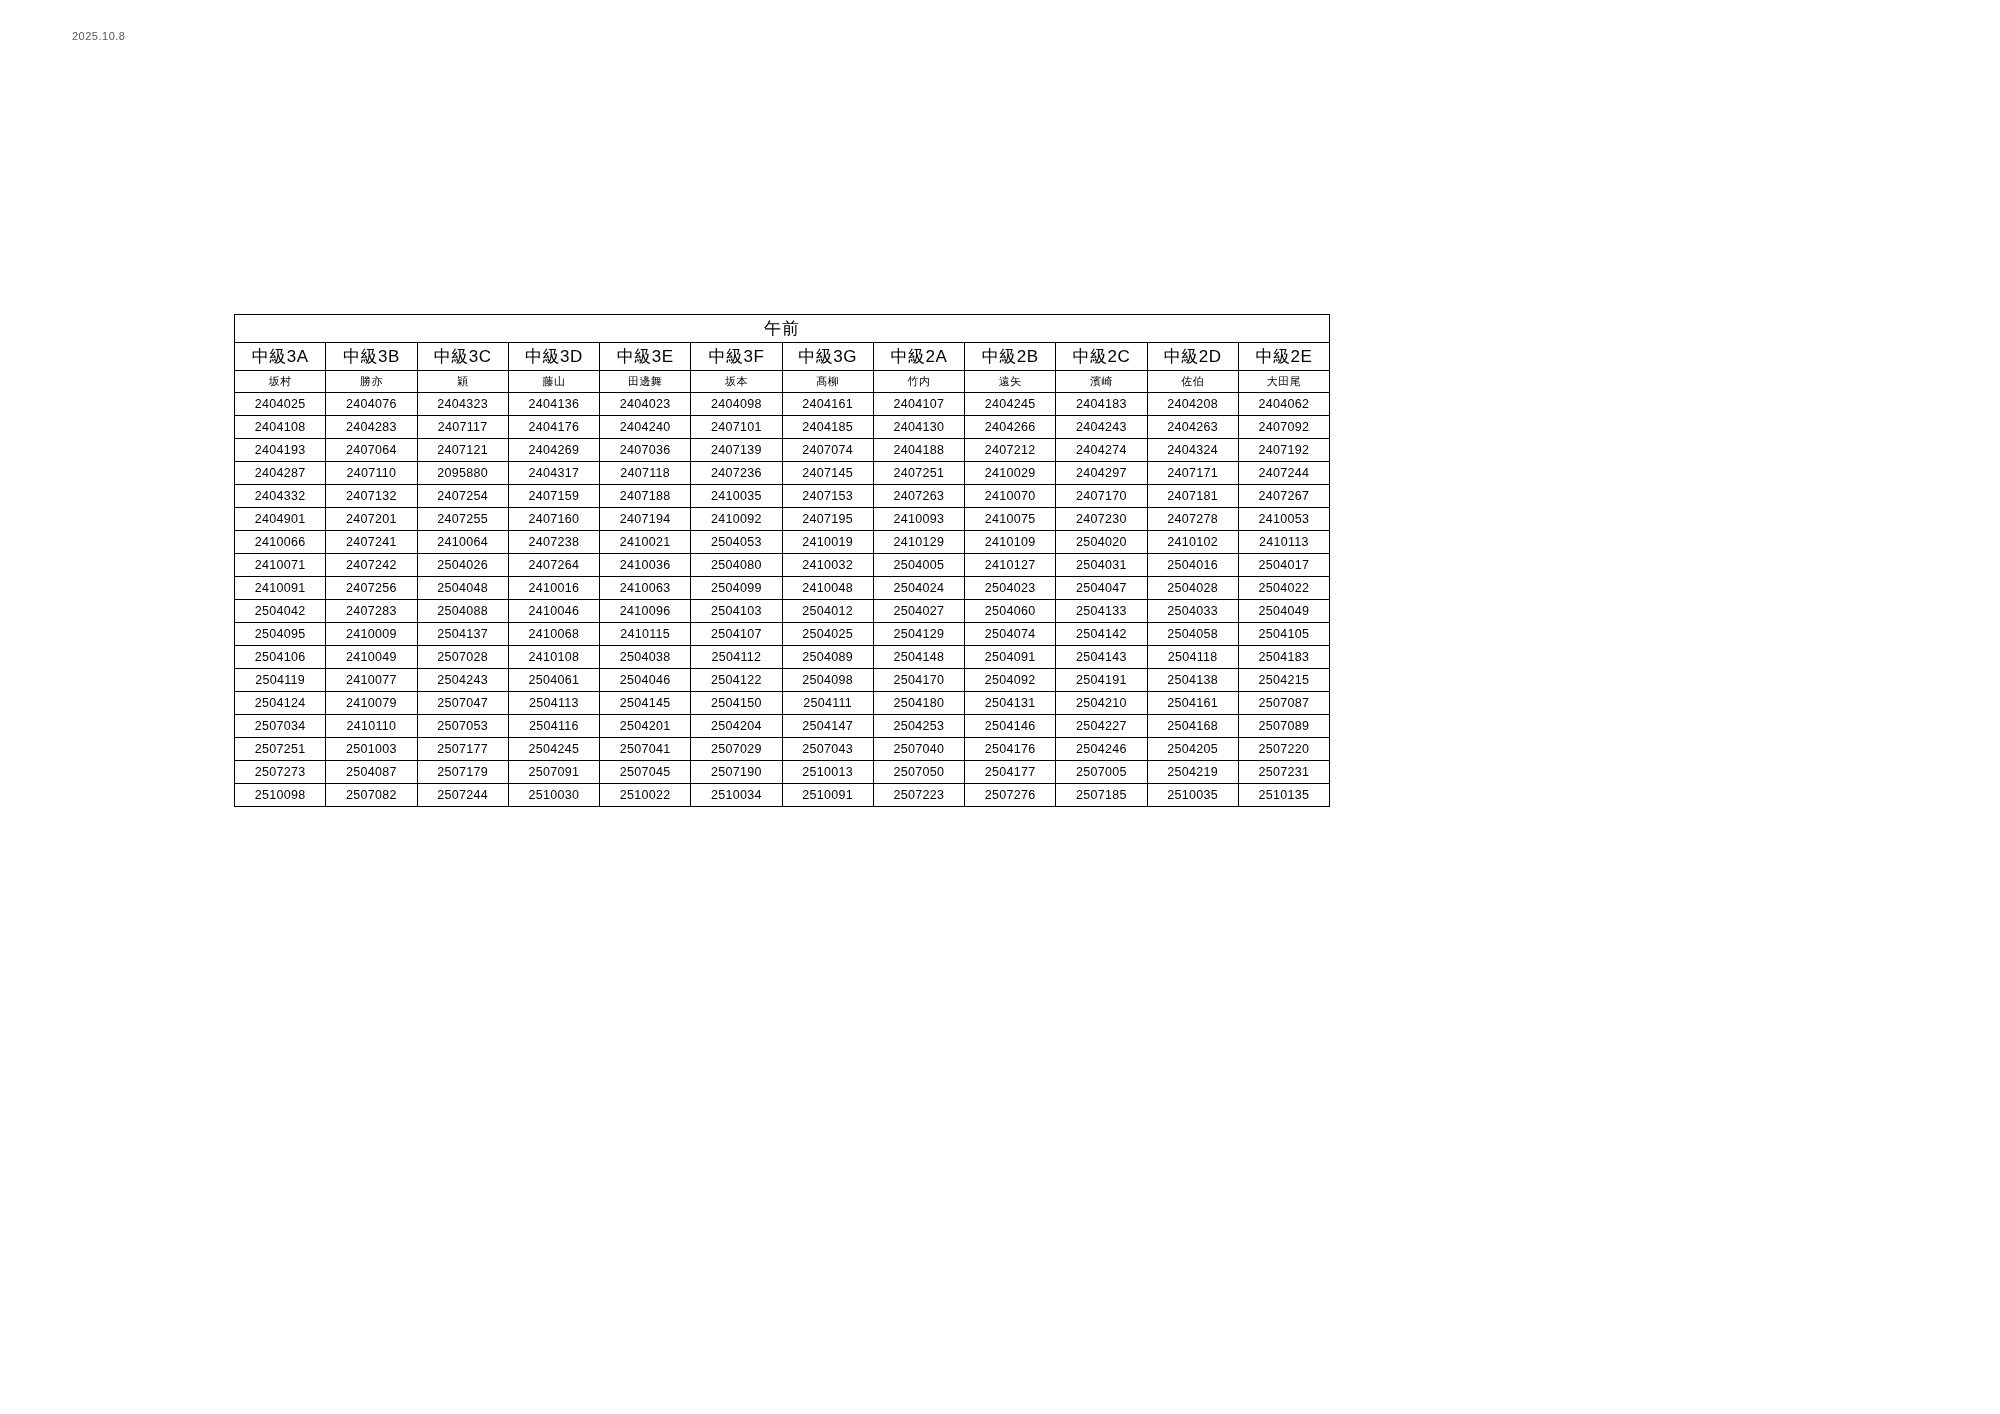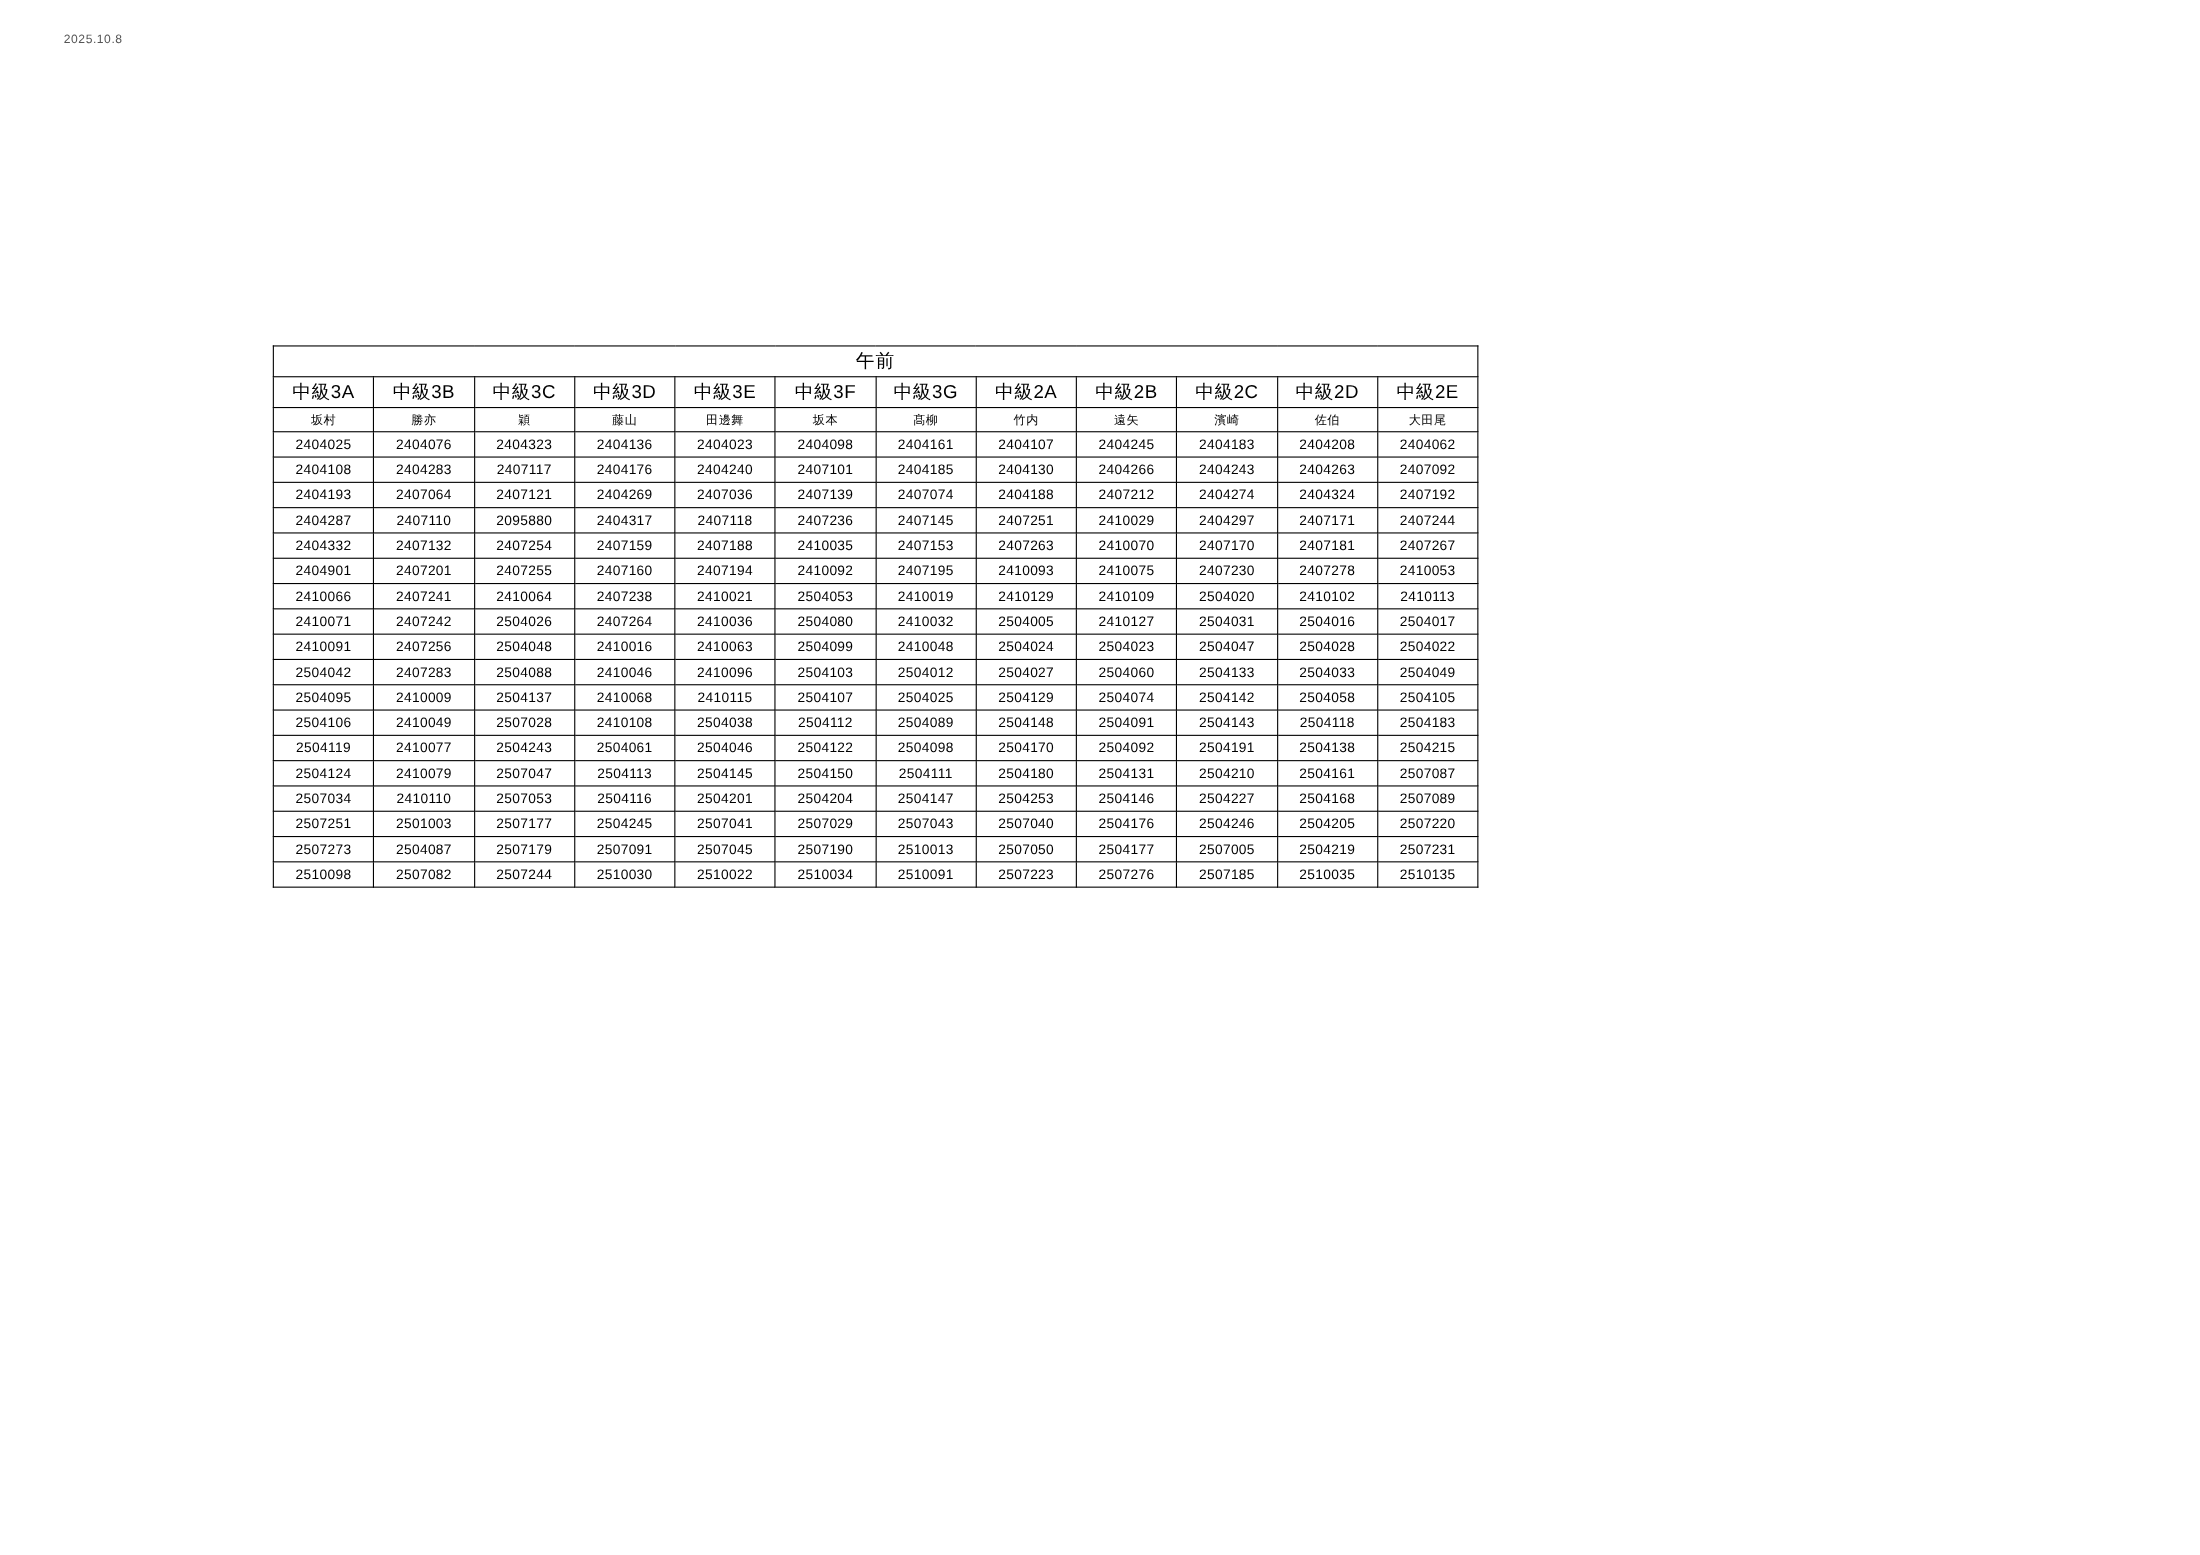--- a/index.html
+++ b/index.html
@@ -9,29 +9,29 @@
   }
   body {
     width: 2000px;
     height: 1414px;
     font-family: "Liberation Sans", sans-serif;
     position: relative;
     overflow: hidden;
   }
   .page-date {
     position: absolute;
-    left: 58px;
+    left: 72px;
     top: 30px;
     font-size: 11px;
     color: #555555;
     letter-spacing: 0.5px;
   }
   .table-wrap {
     position: absolute;
-    left: 248px;
+    left: 234px;
     top: 314px;
     width: 1123px;
   }
   table.sched {
     border-collapse: collapse;
     table-layout: fixed;
     width: 1096px;
   }
   table.sched td {
     border: 1px solid #000000;

